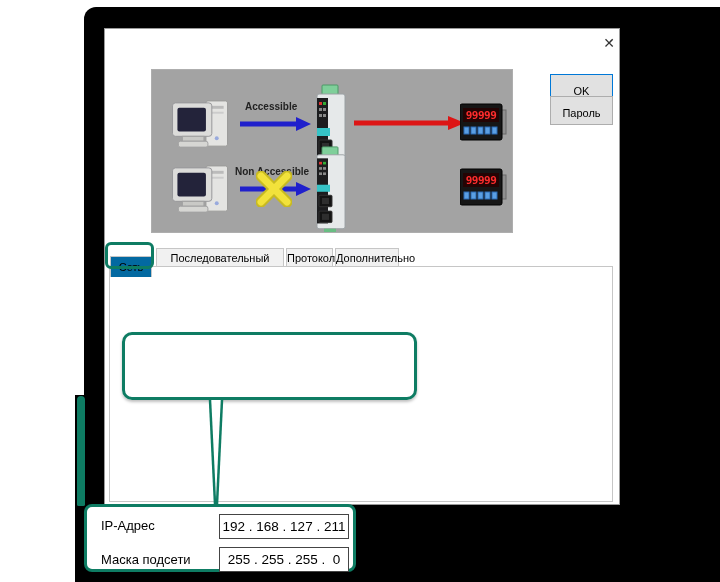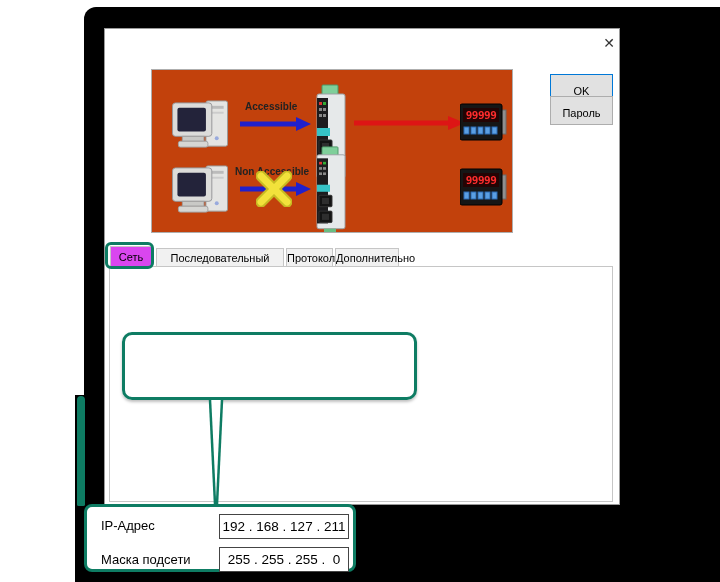--- a/index.html
+++ b/index.html
@@ -9,31 +9,31 @@
 
   
   .black-bg{left:84px; top:7px; width:636px; height:575px; background:#000; border-top-left-radius:12px;}
   .black-ext{left:75px; top:395px; width:10px; height:187px; background:#000;}
 
   
   .dialog{left:104px; top:28px; width:516px; height:477px; background:#fff; border:1px solid #9a9a9a; box-sizing:border-box;}
   .close-btn{left:494px; top:5px; width:20px; height:18px; border:none; background:transparent; font-size:14px; color:#333; cursor:pointer; line-height:18px; text-align:center; padding:0;}
 
   
-  .diagram{left:46px; top:40px; width:362px; height:164px; background:#c2410c; border:1px solid #aeaeae; box-sizing:border-box; overflow:hidden;}
+  .diagram{left:46px; top:40px; width:362px; height:164px; background:#a3a3a3; border:1px solid #aeaeae; box-sizing:border-box; overflow:hidden;}
   .diag-label{font-size:10px; font-weight:600; color:#222;}
 
   
   .btn{width:63px; height:29px; background:#e1e1e1; font-size:11px; color:#000; text-align:center; line-height:16px; box-sizing:border-box; padding:8px;}
   .btn-ok{left:445px; top:45px; border:1px solid #0078d7;}
   .btn-cancel{left:445px; top:67px; border:1px solid #adadad;}
 
   
   .tab{box-sizing:border-box; font-size:11px; color:#000; text-align:center; background:#f1f1f1; border:1px solid #c6c6c6; border-bottom:none; line-height:18px; cursor:pointer;}
-  .tab-active{left:5px; top:217px; width:42px; height:21px; background:#d946ef; z-index:3; line-height:20px;}
+  .tab-active{left:5px; top:227px; width:42px; height:21px; background:#0369a1; z-index:3; line-height:20px;}
   .tab-2{left:51px; top:219px; width:128px; height:19px;}
   .tab-3{left:181px; top:219px; width:47px; height:19px;}
   .tab-4{left:230px; top:219px; width:64px; height:19px;}
   .tab-panel{left:4px; top:237px; width:504px; height:236px; background:#fff; border:1px solid #c6c6c6; box-sizing:border-box; z-index:1;}
 
   
   .flabel{font-size:11px; color:#000; white-space:nowrap;}
   .finput{box-sizing:border-box; border:1px solid #777; background:#fff; font-family:"Liberation Sans",sans-serif; font-size:11px; color:#000; text-align:center; padding:0 3px;}
   .fname{left:139px; top:253px; width:96px; height:21px;}
   .fcombo{left:139px; top:284px; width:78px; height:20px; background:#e3e3e3; border:1px solid #8a8a8a; box-sizing:border-box; font-size:11px; line-height:18px; padding-left:7px; color:#000; cursor:pointer;}

